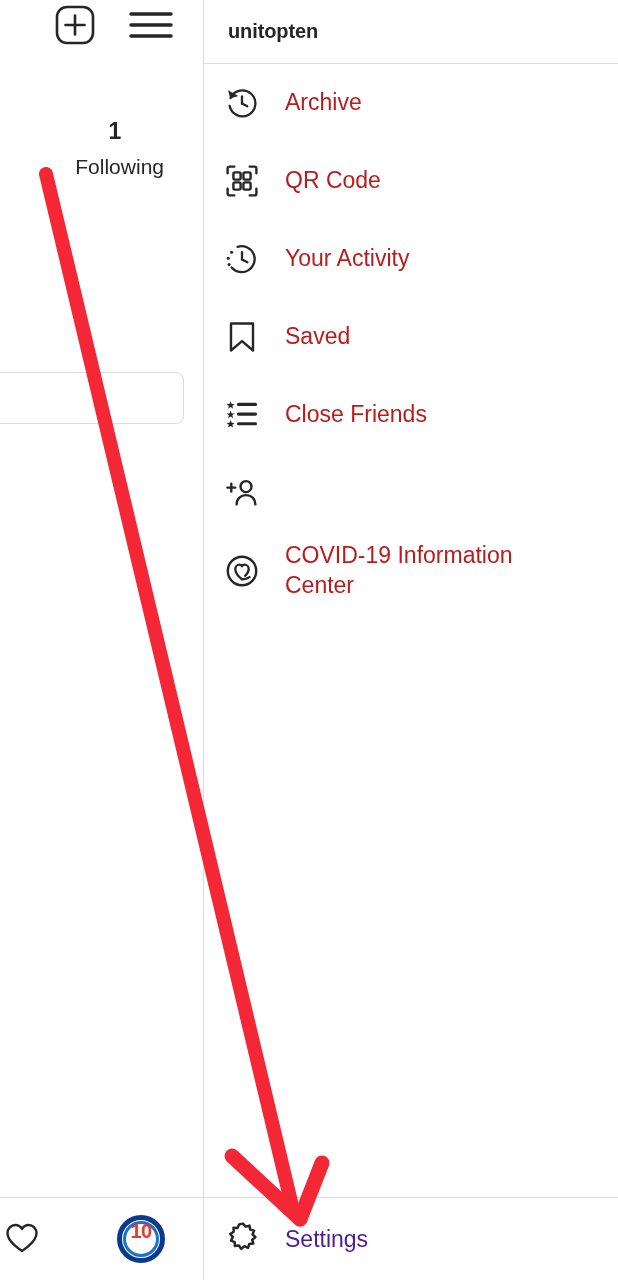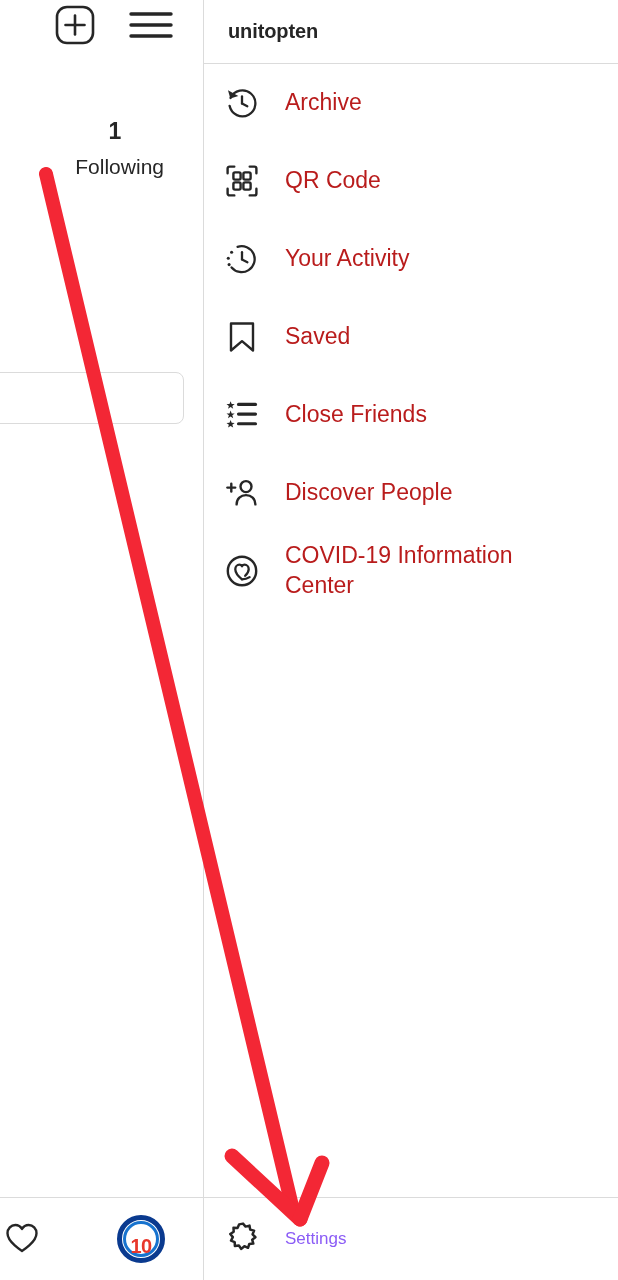--- a/index.html
+++ b/index.html
@@ -120,21 +120,21 @@
     height: 48px;
   }
   .avatar-ring {
     position: absolute;
     inset: 0;
     border-radius: 50%;
     border: 5px solid #0a3a8f;
     box-sizing: border-box;
     background: #ffffff;
     display: flex;
-    align-items: flex-end;
+    align-items: flex-start;
     justify-content: center;
   }
   .avatar-ring::after {
     content: "";
     position: absolute;
     inset: 1px;
     border-radius: 50%;
     border: 3px solid #1773cf;
     box-sizing: border-box;
   }
@@ -220,22 +220,22 @@
   }
   .menu-footer .mi-icon {
     flex: 0 0 46px;
     width: 46px;
     height: 42px;
     display: flex;
     align-items: center;
     justify-content: flex-start;
   }
   .menu-footer .mi-label {
-    font-size: 17px;
-    color: #8b5cf6;
+    font-size: 23px;
+    color: #4c1d95;
     padding-left: 14px;
   }
 
   
   .annotation-layer {
     position: absolute;
     inset: 0;
     pointer-events: none;
     z-index: 50;
   }
@@ -371,21 +371,20 @@
         <span class="mi-icon">
           <svg viewBox="0 0 34 34" width="34" height="34" aria-hidden="true">
             <g stroke="#262626" stroke-width="2.4" stroke-linecap="round">
               <line x1="2.4" y1="11.6" x2="10.2" y2="11.6"></line>
               <line x1="6.3" y1="7.7" x2="6.3" y2="15.5"></line>
             </g>
             <circle cx="21" cy="10.6" r="5.5" fill="none" stroke="#262626" stroke-width="2.4"></circle>
             <path d="M11.6 28.4 C11.6 22.8 15.8 19.1 21 19.1 C26.2 19.1 30.4 22.8 30.4 28.4" fill="none" stroke="#262626" stroke-width="2.4" stroke-linecap="round"></path>
           </svg>
         </span>
-        <span class="mi-label">Discover People</span>
       </div>
 
       <div class="menu-item two-line">
         <span class="mi-icon">
           <svg viewBox="0 0 34 34" width="34" height="34" aria-hidden="true">
             <circle cx="17" cy="17" r="14.2" fill="none" stroke="#262626" stroke-width="2.4"></circle>
             <path d="M17 25.3 C17 25.3 10.3 19.9 10.3 15.2 C10.3 12.6 12.2 10.7 14.4 10.7 C15.7 10.7 16.5 11.4 17 12.2 C17.5 11.4 18.3 10.7 19.6 10.7 C21.8 10.7 23.7 12.6 23.7 15.2 C23.7 17.6 21.9 20.0 20.2 21.8" fill="none" stroke="#262626" stroke-width="2.3" stroke-linecap="round" stroke-linejoin="round"></path>
             <path d="M17 25.3 C19.6 25.3 22.3 24.6 24.6 23.1" fill="none" stroke="#262626" stroke-width="2.3" stroke-linecap="round"></path>
           </svg>
         </span>

